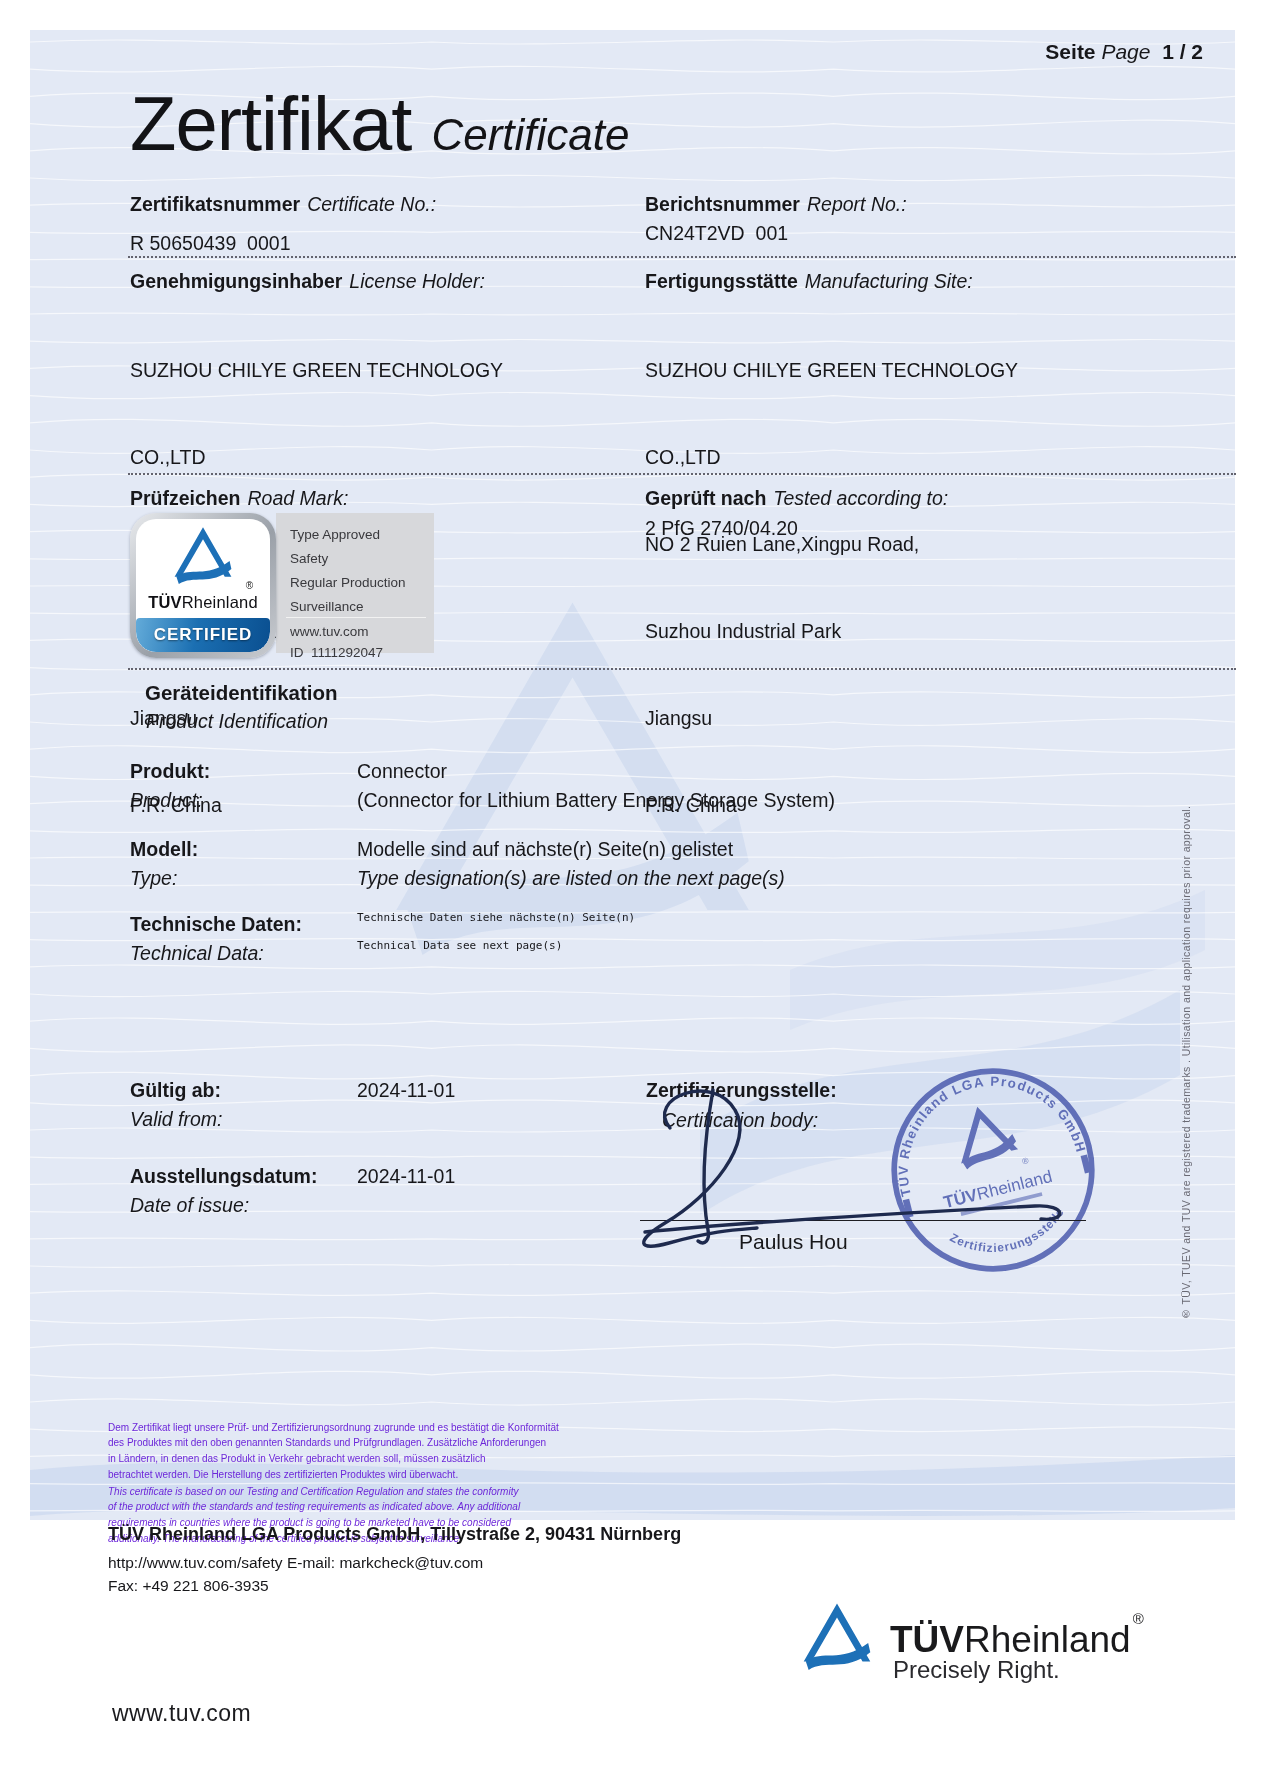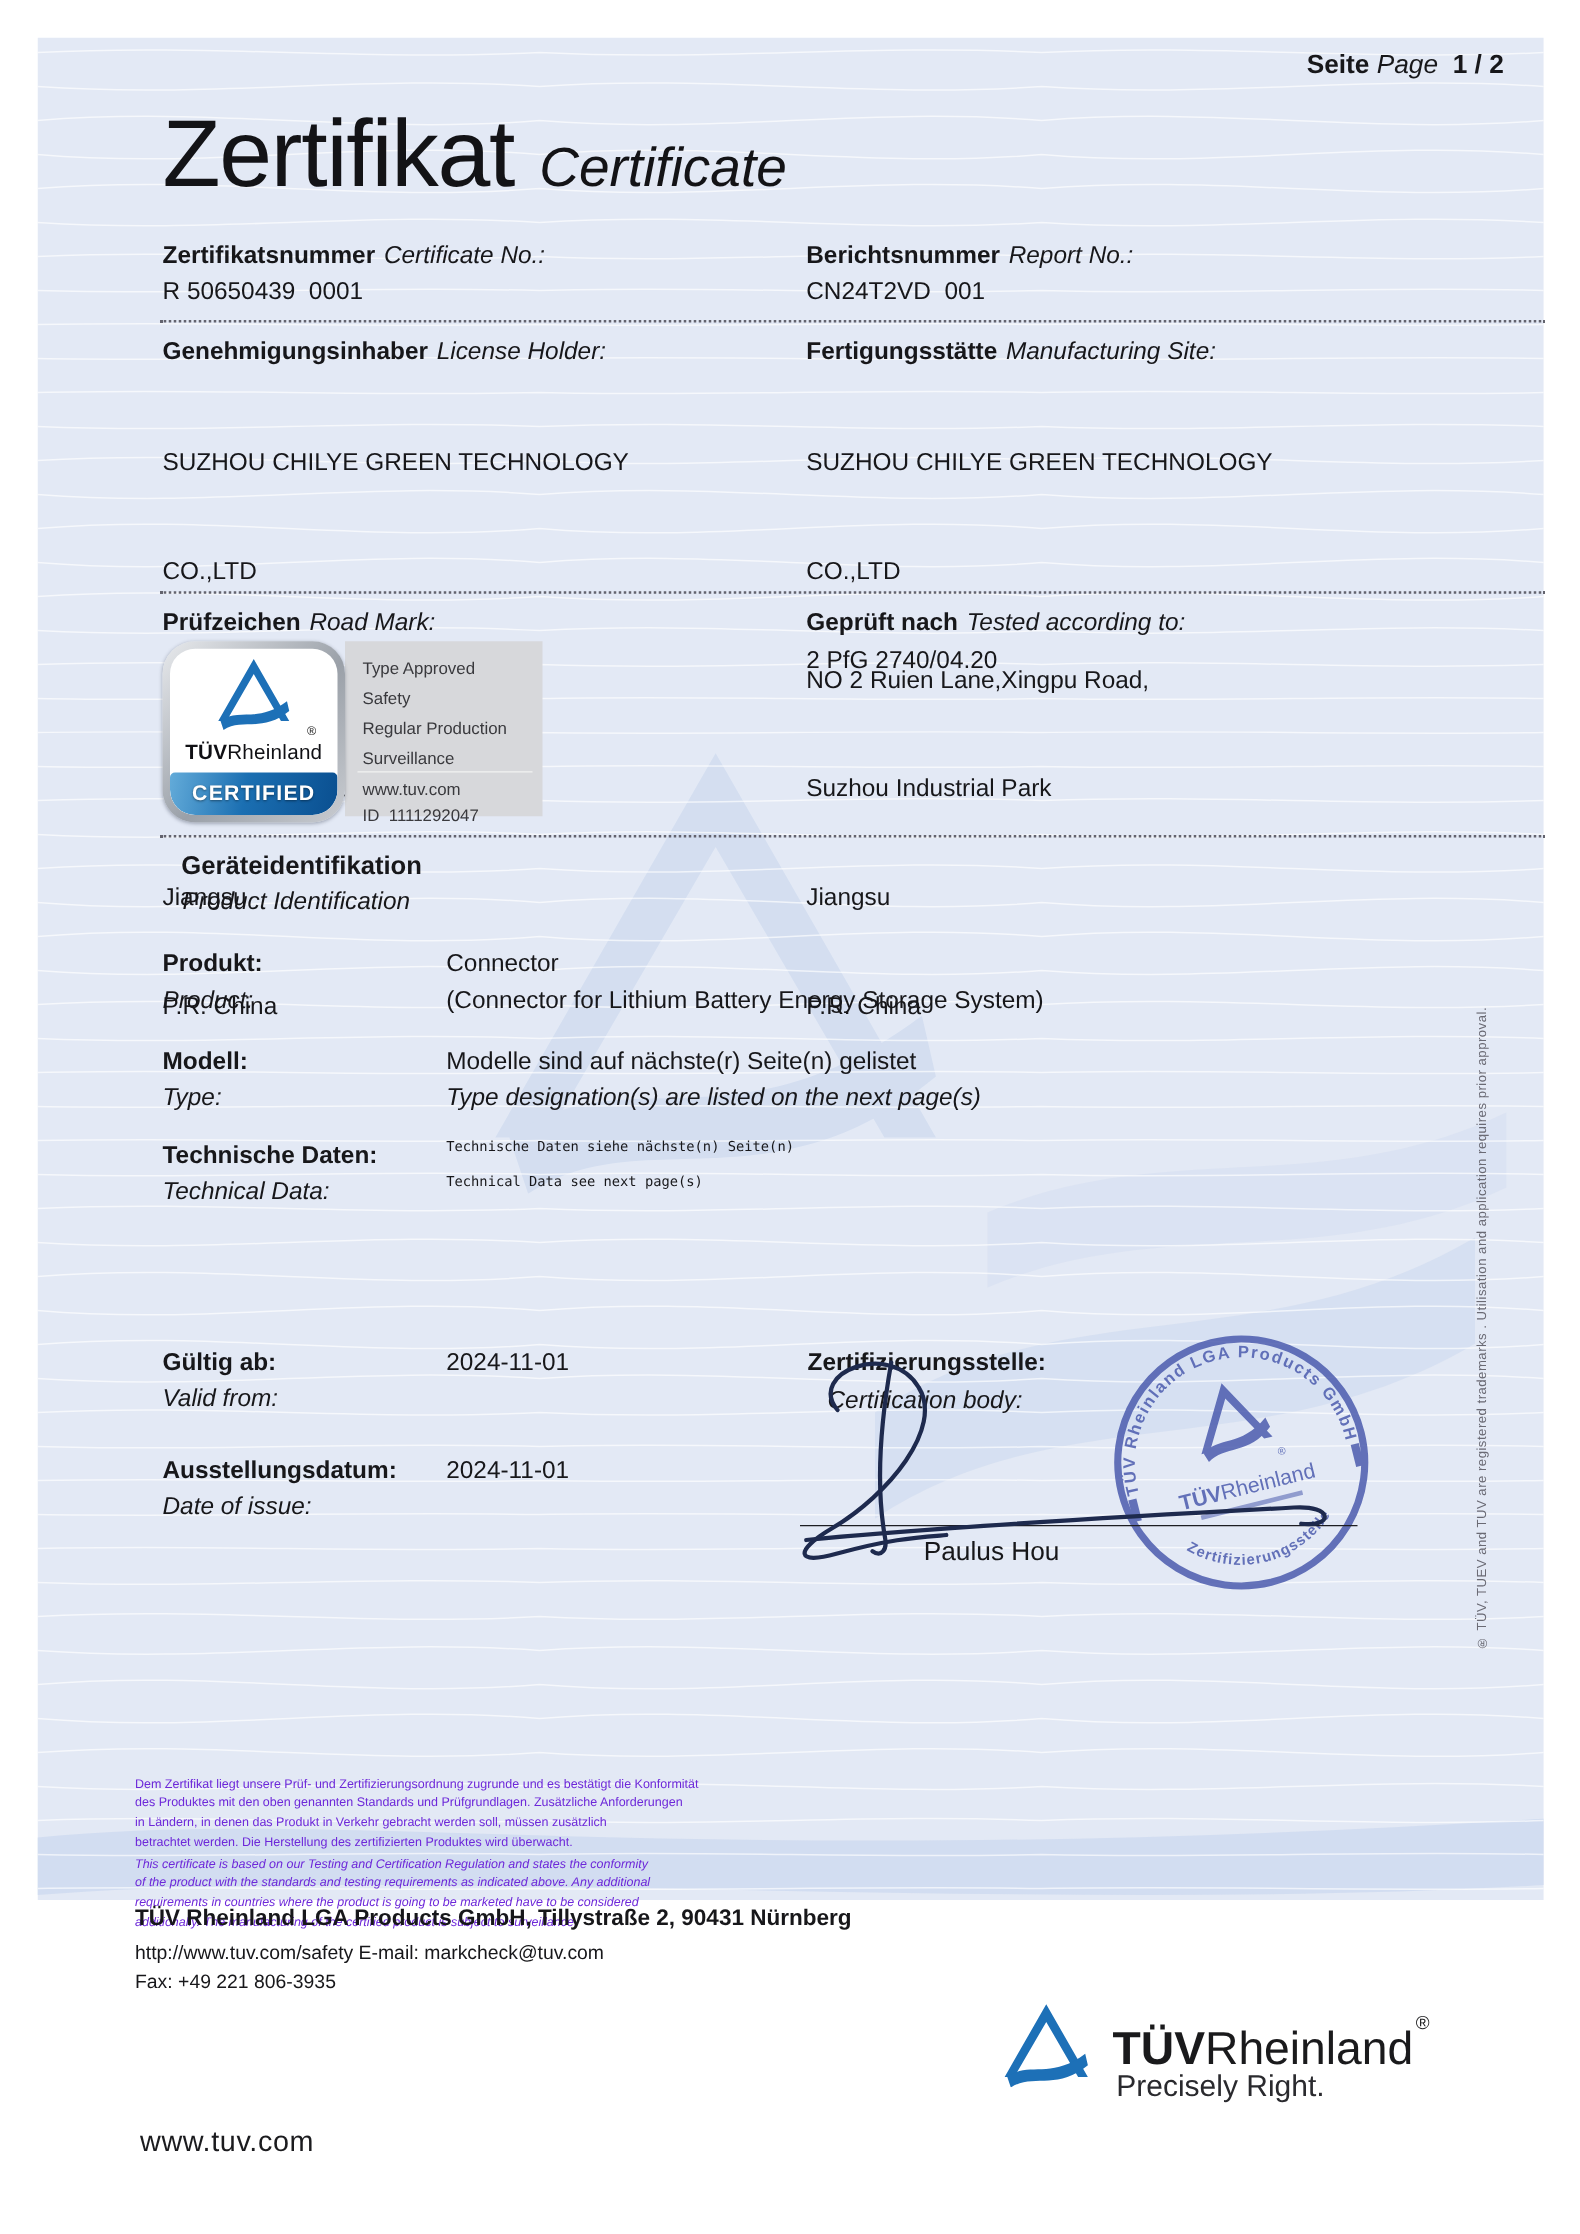--- a/index.html
+++ b/index.html
@@ -129,21 +129,21 @@
       <path d="M0 1480.8 C140.58333333333334 1478.7474354162725,261.08333333333337 1482.8525645837274,401.6666666666667 1480.8 C542.25 1482.8525645837274,662.75 1478.7474354162725,803.3333333333334 1480.8 C943.9166666666667 1478.7474354162725,1064.4166666666667 1482.8525645837274,1205 1480.8" fill="none" stroke="rgba(255,255,255,0.66)" stroke-width="1.2"></path>
     </svg>
 
   <div class="abs pageno" style="top:40px;right:61px;"><span class="b">Seite</span> <span class="it">Page</span>  <span class="b">1 / 2</span></div>
 
   <div class="abs" style="left:130px;top:80px;">
     <span class="title-de">Zertifikat</span><span class="title-en">Certificate</span>
   </div>
 
   <div class="abs lbl" style="left:130px;top:193px;"><span class="b">Zertifikatsnummer</span><span class="it">Certificate No.:</span></div>
-  <div class="abs val" style="left:130px;top:222px;">R 50650439  0001</div>
+  <div class="abs val" style="left:130px;top:232px;">R 50650439  0001</div>
   <div class="abs lbl" style="left:645px;top:193px;"><span class="b">Berichtsnummer</span><span class="it">Report No.:</span></div>
   <div class="abs val" style="left:645px;top:222px;">CN24T2VD  001</div>
 
   <div class="abs dotted" style="top:256px;"></div>
 
   <div class="abs lbl" style="left:130px;top:270px;"><span class="b">Genehmigungsinhaber</span><span class="it">License Holder:</span></div>
   <div class="abs addr" style="left:130px;top:298px;">
     <div>SUZHOU CHILYE GREEN TECHNOLOGY</div>
     <div>CO.,LTD</div>
     <div>NO 2 Ruien Lane,Xingpu Road,</div>

